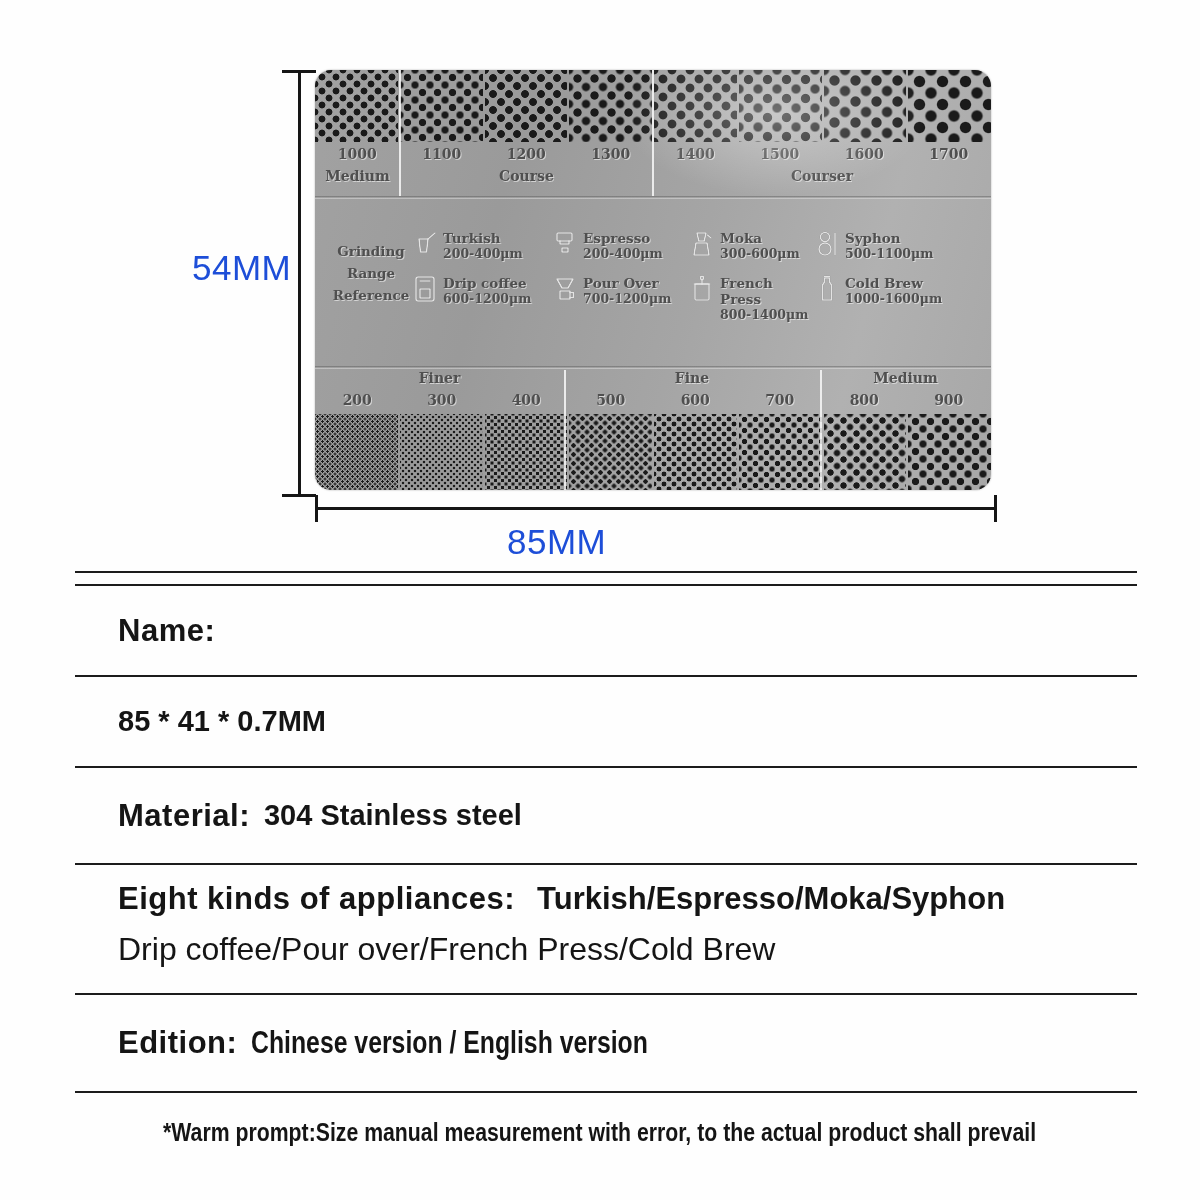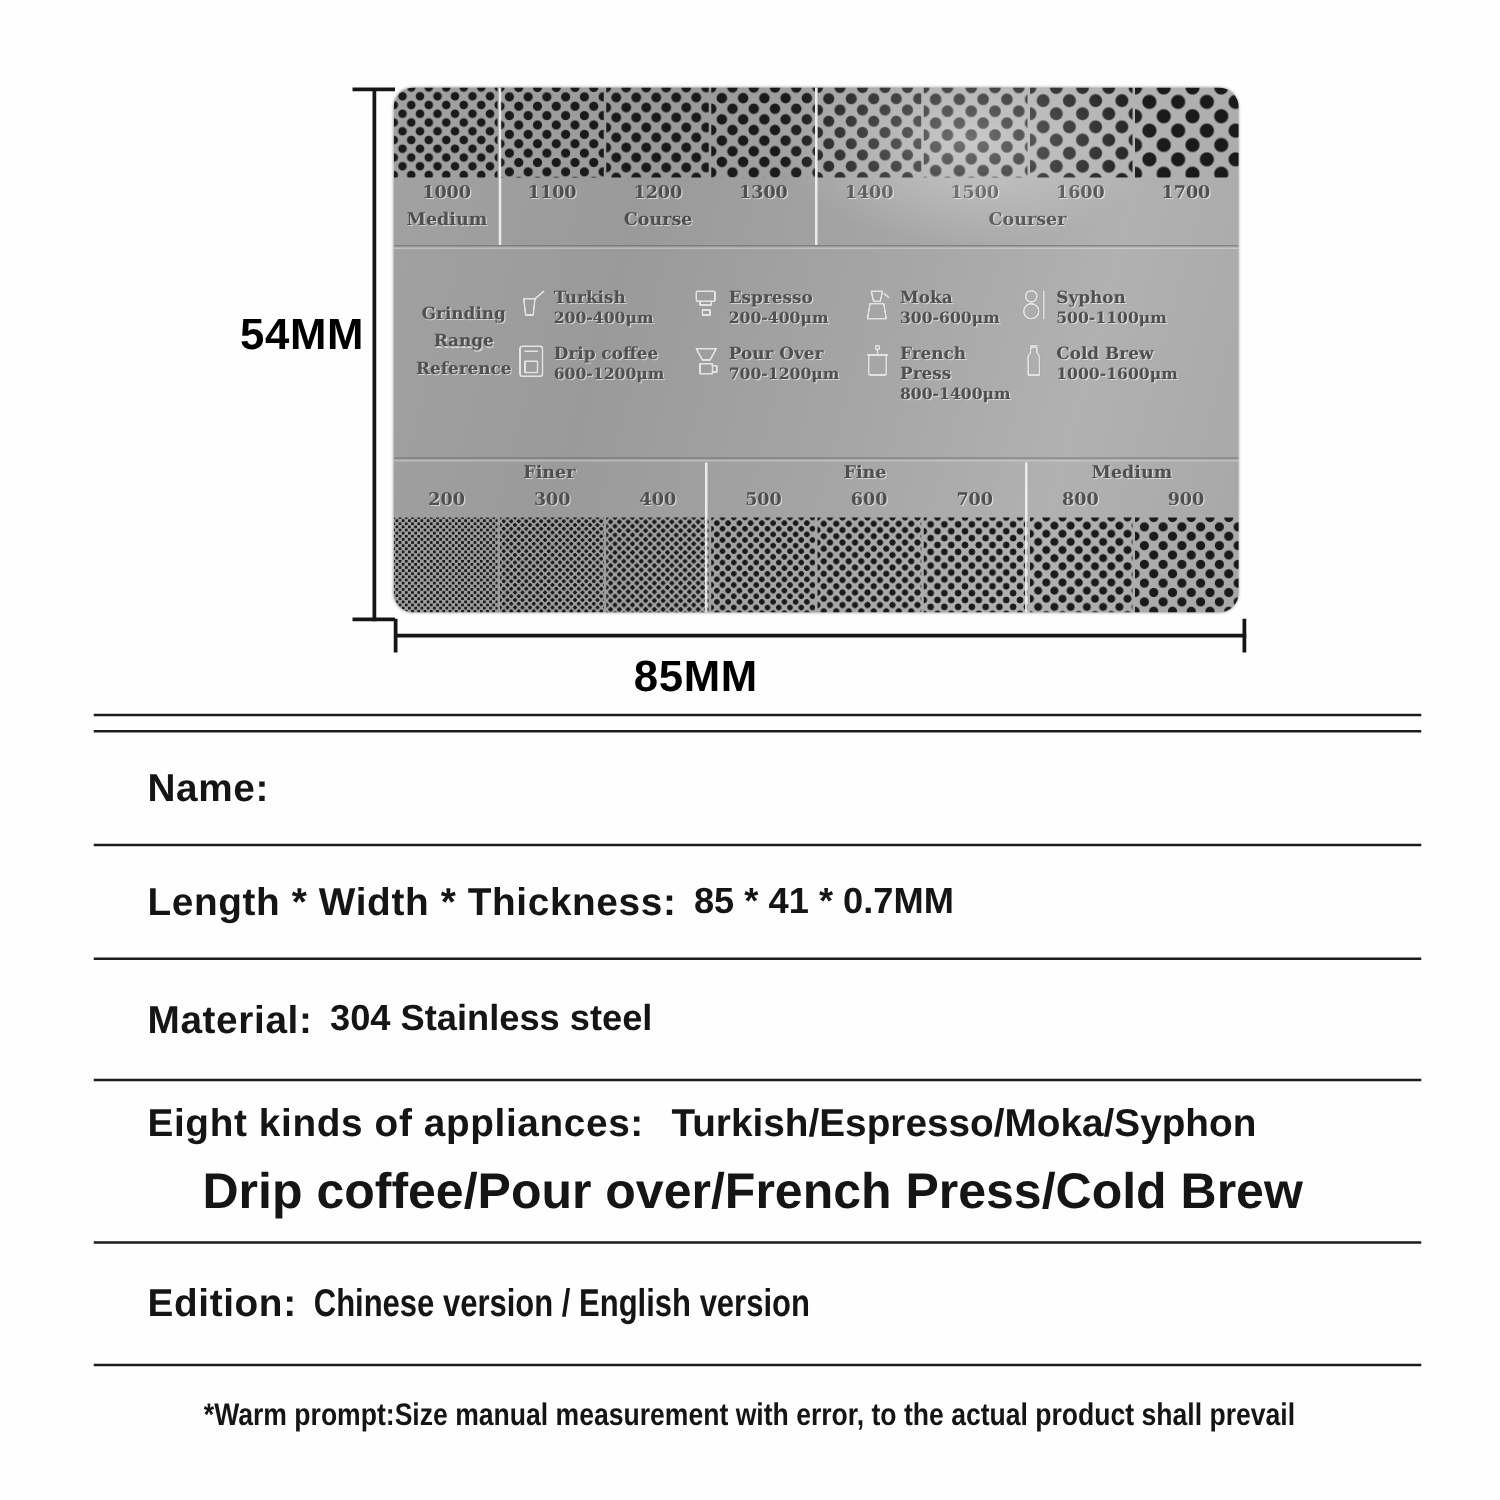--- a/index.html
+++ b/index.html
@@ -45,33 +45,33 @@
            grid-template-columns:140px 137px 125px 155px;row-gap:14px;}
   .entry{display:flex;align-items:flex-start;}
   .eico{width:24px;height:28px;margin-right:6px;flex:none;
         filter:drop-shadow(0.7px 0.7px 0 rgba(45,45,45,.8));}
   .eico *{stroke:#e3e3e3;stroke-width:1.6;fill:none;stroke-linejoin:round;stroke-linecap:round;}
   .ename{font-size:13.5px;line-height:16px;}
   .erange{font-size:12.5px;line-height:15px;}
 
   
   .dimline{position:absolute;background:#161616;}
-  .dimlabel{position:absolute;font-size:35px;font-weight:700;color:#000000;letter-spacing:.5px;}
+  .dimlabel{position:absolute;font-size:35px;font-weight:400;color:#1d4ed8;letter-spacing:.5px;}
 
   
   .tline{position:absolute;left:75px;width:1062px;height:2px;background:#1c1c1c;}
   .srow{position:absolute;left:75px;width:1062px;border-top:2px solid #1c1c1c;
         display:flex;align-items:center;gap:14px;padding-left:43px;box-sizing:border-box;}
   .slabel{font-size:31px;font-weight:700;letter-spacing:.5px;white-space:nowrap;}
   .sval{font-size:29px;font-weight:700;white-space:nowrap;}
   .svalc{font-size:31px;font-weight:600;white-space:nowrap;}
   .cx80{transform:scaleX(.8);transform-origin:left center;display:inline-block;}
   .row-appl{display:block;padding-top:16px;}
   .row-appl .l1{display:flex;gap:22px;align-items:baseline;}
-  .row-appl .l2{margin-top:14px;font-size:40px;font-weight:700;white-space:nowrap;margin-left:44px;}
+  .row-appl .l2{margin-top:14px;font-size:32px;font-weight:400;white-space:nowrap;}
   .footnote{position:absolute;left:0;top:1118px;width:1200px;text-align:center;}
   .footnote span{font-size:25px;font-weight:700;display:inline-block;
                  transform:scaleX(.85);transform-origin:center;white-space:nowrap;}
 </style>
 </head>
 <body>
 
 <div class="card">
 
   <div class="abs" style="left:0;top:0;width:676px;height:126px;">
@@ -257,21 +257,20 @@
 <div class="dimline" style="left:994px;top:495px;width:3px;height:27px;"></div>
 <div class="dimlabel" style="left:507px;top:522px;width:300px;text-align:left;">85MM</div>
 
 <div class="tline" style="top:571px;"></div>
 
 <div class="srow" style="top:584px;height:91px;">
   <span class="slabel">Name:</span>
 </div>
 
 <div class="srow" style="top:675px;height:91px;">
-  <span class="slabel">Length * Width * Thickness:</span>
   <span class="sval">85 * 41 * 0.7MM</span>
 </div>
 
 <div class="srow" style="top:766px;height:97px;">
   <span class="slabel">Material:</span>
   <span class="sval">304 Stainless steel</span>
 </div>
 
 <div class="srow row-appl" style="top:863px;height:130px;">
   <div class="l1">

